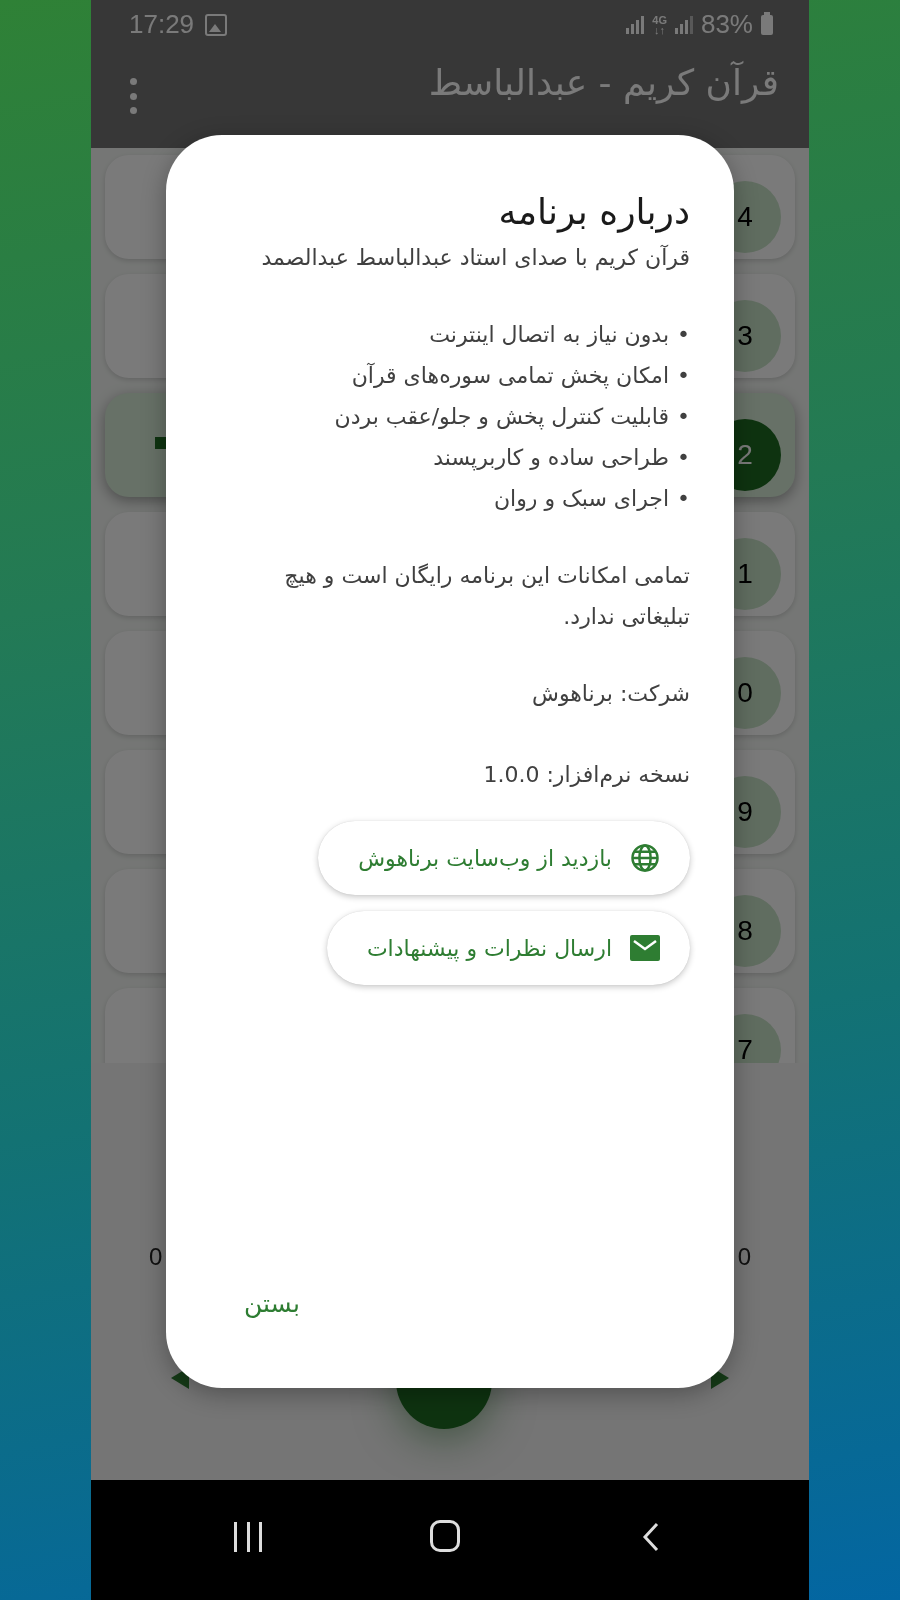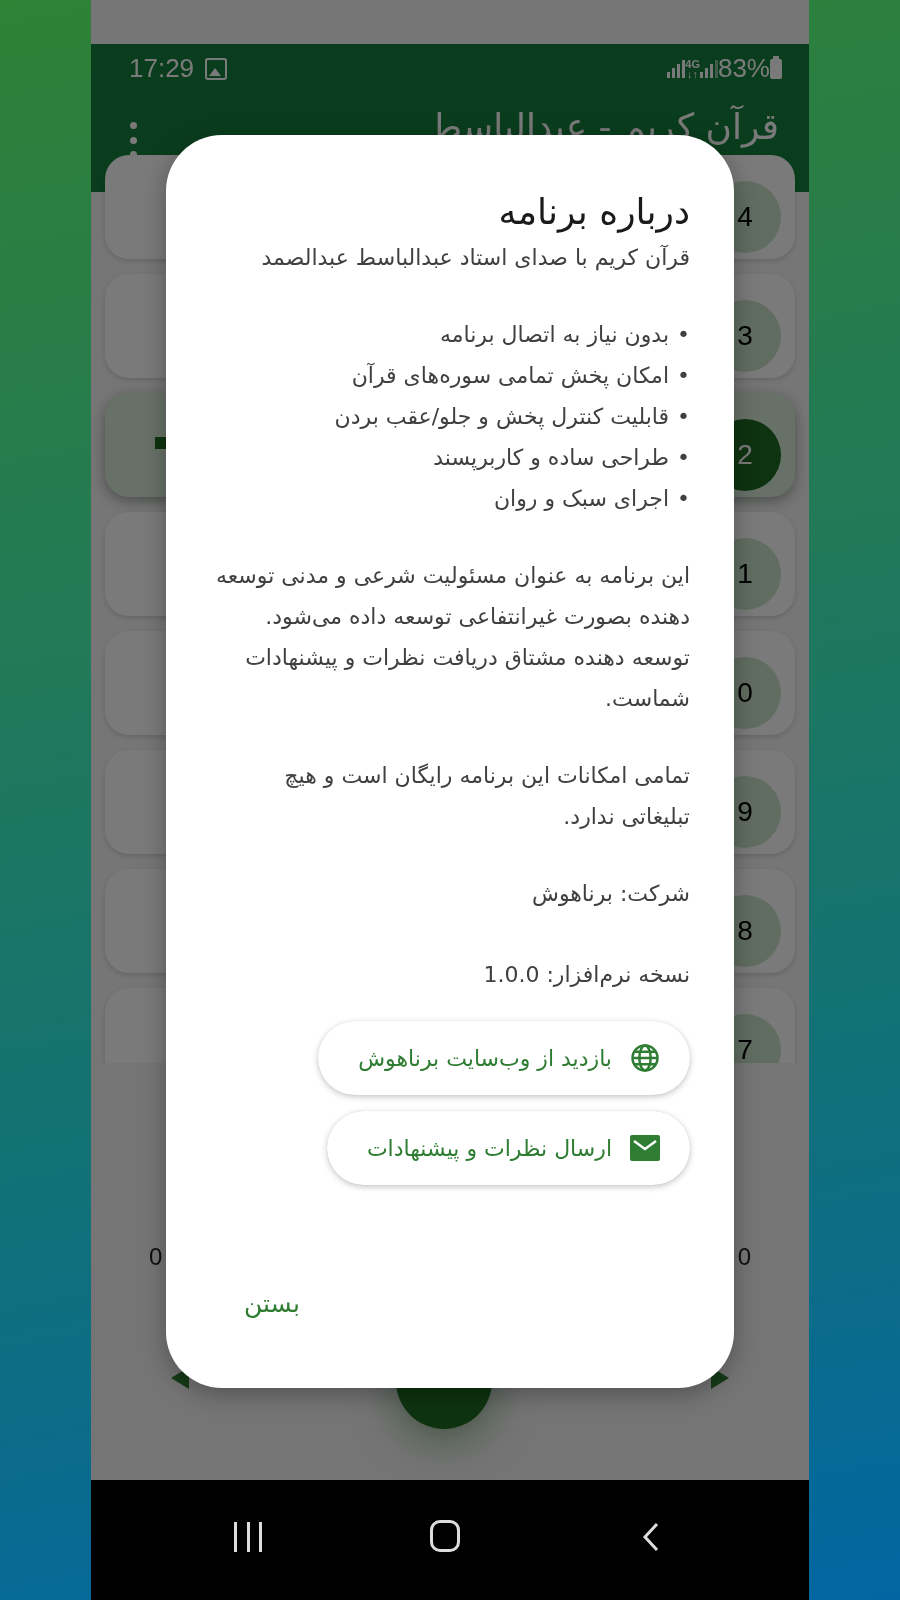--- a/index.html
+++ b/index.html
@@ -9,38 +9,37 @@
     font-family: "DejaVu Sans", sans-serif;
     position: relative;
   }
   .phone {
     position: absolute; left: 91px; top: 0; width: 718px; height: 1600px;
     background: #f4f7f4; overflow: hidden;
   }
   
   .topbar {
     position: absolute; left: 0; top: 0; width: 718px; height: 148px;
-    background: #15803d;
-    margin-top: 44px;
+    background: #737373;
   }
   .status-bar {
     position: absolute; left: 0; top: 0; width: 100%; height: 50px;
     color: #ffffff; font-family: "Liberation Sans", sans-serif; font-size: 26px;
   }
   .status-time { position: absolute; left: 38px; top: 9px; }
   .status-img-icon {
     position: absolute; left: 114px; top: 14px; width: 22px; height: 22px;
     border: 2.5px solid #fff; border-radius: 3px;
   }
   .status-img-icon::after {
     content: ""; position: absolute; left: 2px; bottom: 2px; width: 0; height: 0;
     border-left: 6px solid transparent; border-right: 6px solid transparent;
     border-bottom: 8px solid #fff;
   }
-  .status-right { position: absolute; right: 27px; top: 9px; display: flex; align-items: center; }
+  .status-right { position: absolute; right: 36px; top: 9px; display: flex; align-items: center; gap: 8px; }
   .signal { display: flex; align-items: flex-end; gap: 2px; height: 18px; }
   .signal span { width: 3px; background: #fff; display: block; }
   .net-4g { font-size: 11px; line-height: 10px; text-align: center; font-weight: bold; }
   .battery-icon { width: 12px; height: 20px; background: #fff; border-radius: 2px; position: relative; }
   .battery-icon::before { content: ""; position: absolute; top: -3px; left: 3px; width: 6px; height: 3px; background: #fff; }
   .app-bar { position: absolute; left: 0; top: 50px; width: 100%; height: 98px; }
   .app-title {
     position: absolute; right: 30px; top: 12px;
     font-size: 36px; color: #ffffff; direction: rtl;
   }
@@ -212,27 +211,26 @@
     <div class="next-btn"></div>
   </div>
 
   <div class="scrim"></div>
 
   <div class="dialog">
     <h2 class="dialog-title">درباره برنامه</h2>
     <div class="dialog-body">
       <p class="intro">قرآن کریم با صدای استاد عبدالباسط عبدالصمد</p>
       <ul class="features">
-        <li>بدون نیاز به اتصال برنامه</li>
+        <li>بدون نیاز به اتصال اینترنت</li>
         <li>امکان پخش تمامی سوره‌های قرآن</li>
         <li>قابلیت کنترل پخش و جلو/عقب بردن</li>
         <li>طراحی ساده و کاربرپسند</li>
         <li>اجرای سبک و روان</li>
       </ul>
-      <p class="para">این برنامه به عنوان مسئولیت شرعی و مدنی توسعه دهنده بصورت غیرانتفاعی توسعه داده می‌شود. توسعه دهنده مشتاق دریافت نظرات و پیشنهادات شماست.</p>
       <p class="para">تمامی امکانات این برنامه رایگان است و هیچ تبلیغاتی ندارد.</p>
       <p class="company">شرکت: برناهوش</p>
       <p class="version">نسخه نرم‌افزار: 1.0.0</p>
     </div>
 
     <div class="btn-row">
       <div class="pill-btn">
         <span class="icon">
           <svg width="30" height="30" viewBox="0 0 24 24" fill="none" stroke="#2e7d32" stroke-width="2">
             <circle cx="12" cy="12" r="10"></circle>

